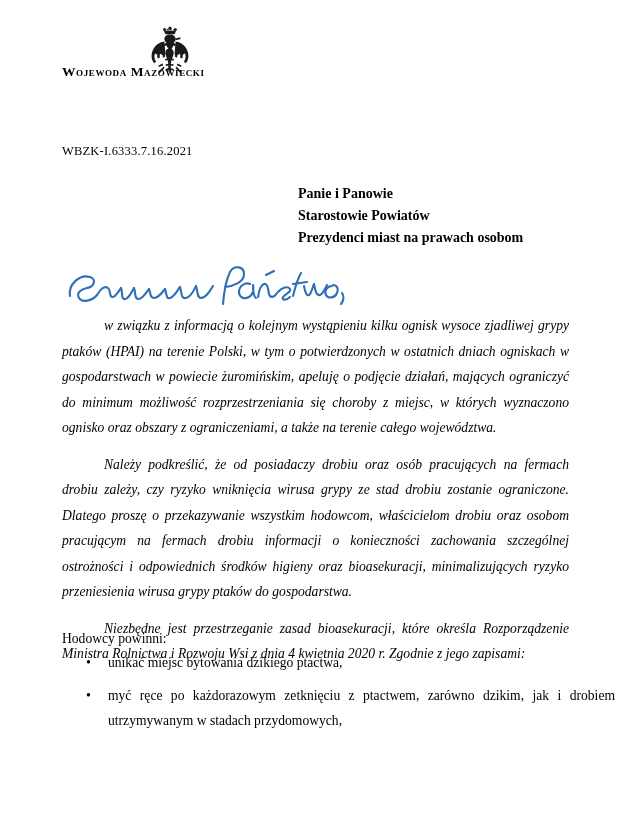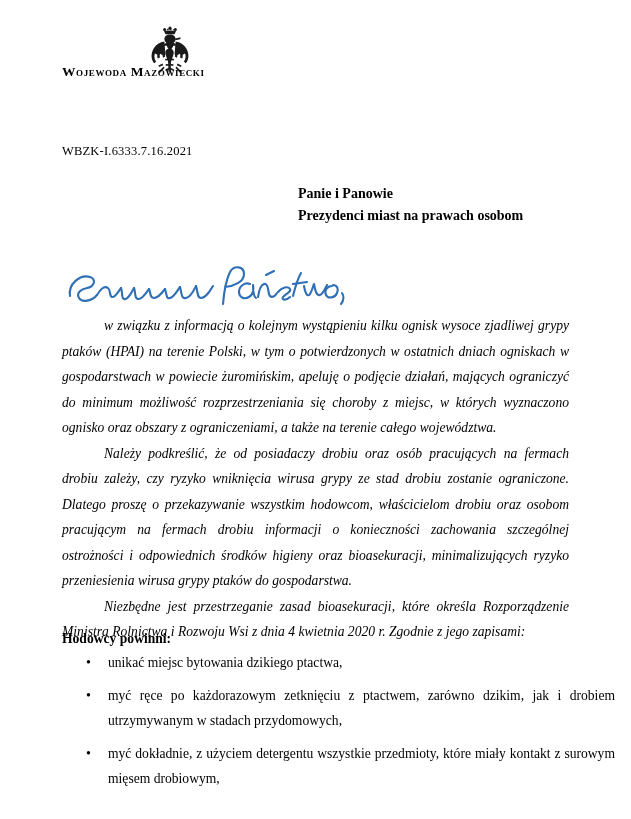--- a/index.html
+++ b/index.html
@@ -92,27 +92,28 @@
     font-size: 13.6px;
     line-height: 25.5px;
     text-align: justify;
     font-style: italic;
   }
   .body-text p {
     margin: 0 0 0 0;
     text-indent: 42px;
   }
   .body-text p + p {
+    margin-top: 11px;
   }
   .subhead {
     position: absolute;
     left: 62px;
     top: 631px;
     font-size: 13.6px;
-    font-weight: bold;
+    font-weight: normal;
   }
   .bullets {
     position: absolute;
     left: 62px;
     top: 650px;
     width: 507px;
     font-size: 13.6px;
     line-height: 25.5px;
     margin: 0;
     padding: 0 0 0 46px;
@@ -167,20 +168,21 @@
       </svg>
     </div>
 
     <div class="office-title">Wojewoda Mazowiecki</div>
   </div>
 
   <div class="refnum">WBZK-I.6333.7.16.2021</div>
 
   <div class="addressee">
     <div>Panie i Panowie</div>
+    <div>Starostowie Powiatów</div>
     <div>Prezydenci miast na prawach osobom</div>
   </div>
 
   <div class="salutation" title="Szanowni Państwo,">
     <svg viewBox="0 0 300 48" width="300" height="48" xmlns="http://www.w3.org/2000/svg">
       <g fill="none" stroke="#2f6fb5" stroke-width="2.1" stroke-linecap="round" stroke-linejoin="round">
 
         <path d="M6 34 C4 22 16 12 26 15 C33 17 30 25 23 26 C17 27 12 31 15 36 C18 41 28 39 33 33"></path>
 
         <path d="M33 33 C36 28 40 23 44 26 C47 28 45 34 48 35 C51 36 54 30 57 26"></path>
@@ -218,16 +220,15 @@
     <p>w związku z informacją o kolejnym wystąpieniu kilku ognisk wysoce zjadliwej grypy ptaków (HPAI) na terenie Polski, w tym o potwierdzonych w ostatnich dniach ogniskach w gospodarstwach w powiecie żuromińskim, apeluję o podjęcie działań, mających ograniczyć do minimum możliwość rozprzestrzeniania się choroby z miejsc, w których wyznaczono ognisko oraz obszary z ograniczeniami, a także na terenie całego województwa.</p>
     <p>Należy podkreślić, że od posiadaczy drobiu oraz osób pracujących na fermach drobiu zależy, czy ryzyko wniknięcia wirusa grypy ze stad drobiu zostanie ograniczone. Dlatego proszę o przekazywanie wszystkim hodowcom, właścicielom drobiu oraz osobom pracującym na fermach drobiu informacji o konieczności zachowania szczególnej ostrożności i odpowiednich środków higieny oraz bioasekuracji, minimalizujących ryzyko przeniesienia wirusa grypy ptaków do gospodarstwa.</p>
     <p>Niezbędne jest przestrzeganie zasad bioasekuracji, które określa Rozporządzenie Ministra Rolnictwa i Rozwoju Wsi z dnia 4 kwietnia 2020 r. Zgodnie z jego zapisami:</p>
   </div>
 
   <div class="subhead">Hodowcy powinni:</div>
 
   <ul class="bullets">
     <li>unikać miejsc bytowania dzikiego ptactwa,</li>
     <li>myć ręce po każdorazowym zetknięciu z ptactwem, zarówno dzikim, jak i drobiem utrzymywanym w stadach przydomowych,</li>
-    <li>myć dokładnie, z użyciem detergentu wszystkie przedmioty, które miały kontakt z surowym mięsem drobiowym,</li>
   </ul>
 
 </div>
 
 </body></html>

